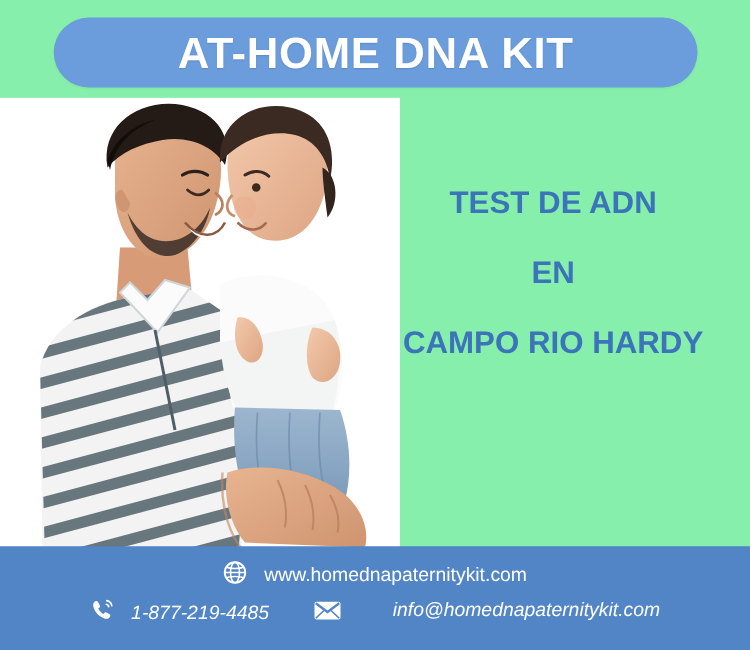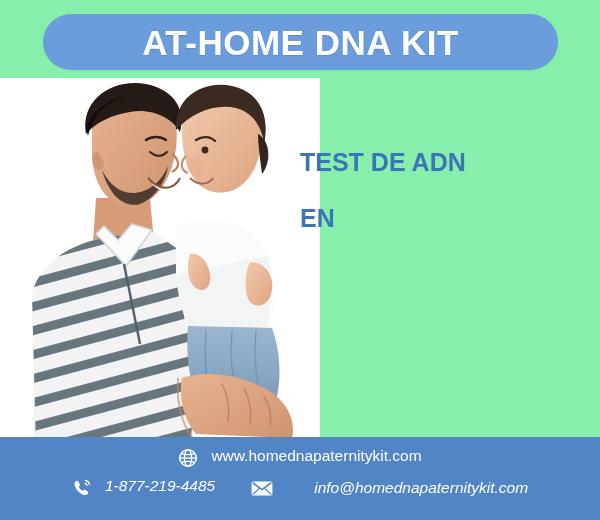--- a/index.html
+++ b/index.html
@@ -52,20 +52,21 @@
     overflow: hidden;
   }
   .photo svg { display: block; }
 
   
   .headline-block {
     position: absolute;
     left: 300px;
     top: 150px;
     width: 285px;
+    text-align: center;
   }
   .headline-line {
     color: #3b74b9;
     font-weight: bold;
     line-height: 1.0;
     white-space: nowrap;
   }
   .headline-line.l1 { font-size: 25px; margin-bottom: 31px; }
   .headline-line.l2 { font-size: 25px; margin-bottom: 31px; }
   .headline-line.l3 { font-size: 25px; }
@@ -93,21 +94,21 @@
     justify-content: center;
   }
   .footer-row-contact {
     left: 0; right: 0;
     top: 41px;
     justify-content: center;
     font-style: italic;
   }
   .contact-item {
     display: flex;
-    align-items: flex-start;
+    align-items: flex-end;
   }
   .contact-item + .contact-item { margin-left: 36px; gap: 28px; }
   .footer-icon {
     display: inline-flex;
     align-items: center;
     justify-content: center;
     margin-right: 13px;
     flex: 0 0 auto;
   }
   .footer-text { line-height: 1; }
@@ -223,20 +224,21 @@
         </g>
 
         <path d="M178 300 C176 328 184 352 196 364" stroke="#c08965" stroke-width="2" fill="none" opacity="0.6"></path>
       </g>
     </svg>
   </div>
 
   <div class="headline-block">
     <div class="headline-line l1">TEST DE ADN</div>
     <div class="headline-line l2">EN</div>
+    <div class="headline-line l3">CAMPO RIO HARDY</div>
   </div>
 
   <div class="footer">
 
     <div class="footer-row footer-row-web">
       <div class="contact-item">
         <span class="footer-icon">
           <svg width="20" height="20" viewBox="0 0 20 20">
             <circle cx="10" cy="10" r="8.2" fill="none" stroke="#ffffff" stroke-width="1.5"></circle>
             <ellipse cx="10" cy="10" rx="3.6" ry="8.2" fill="none" stroke="#ffffff" stroke-width="1.3"></ellipse>

